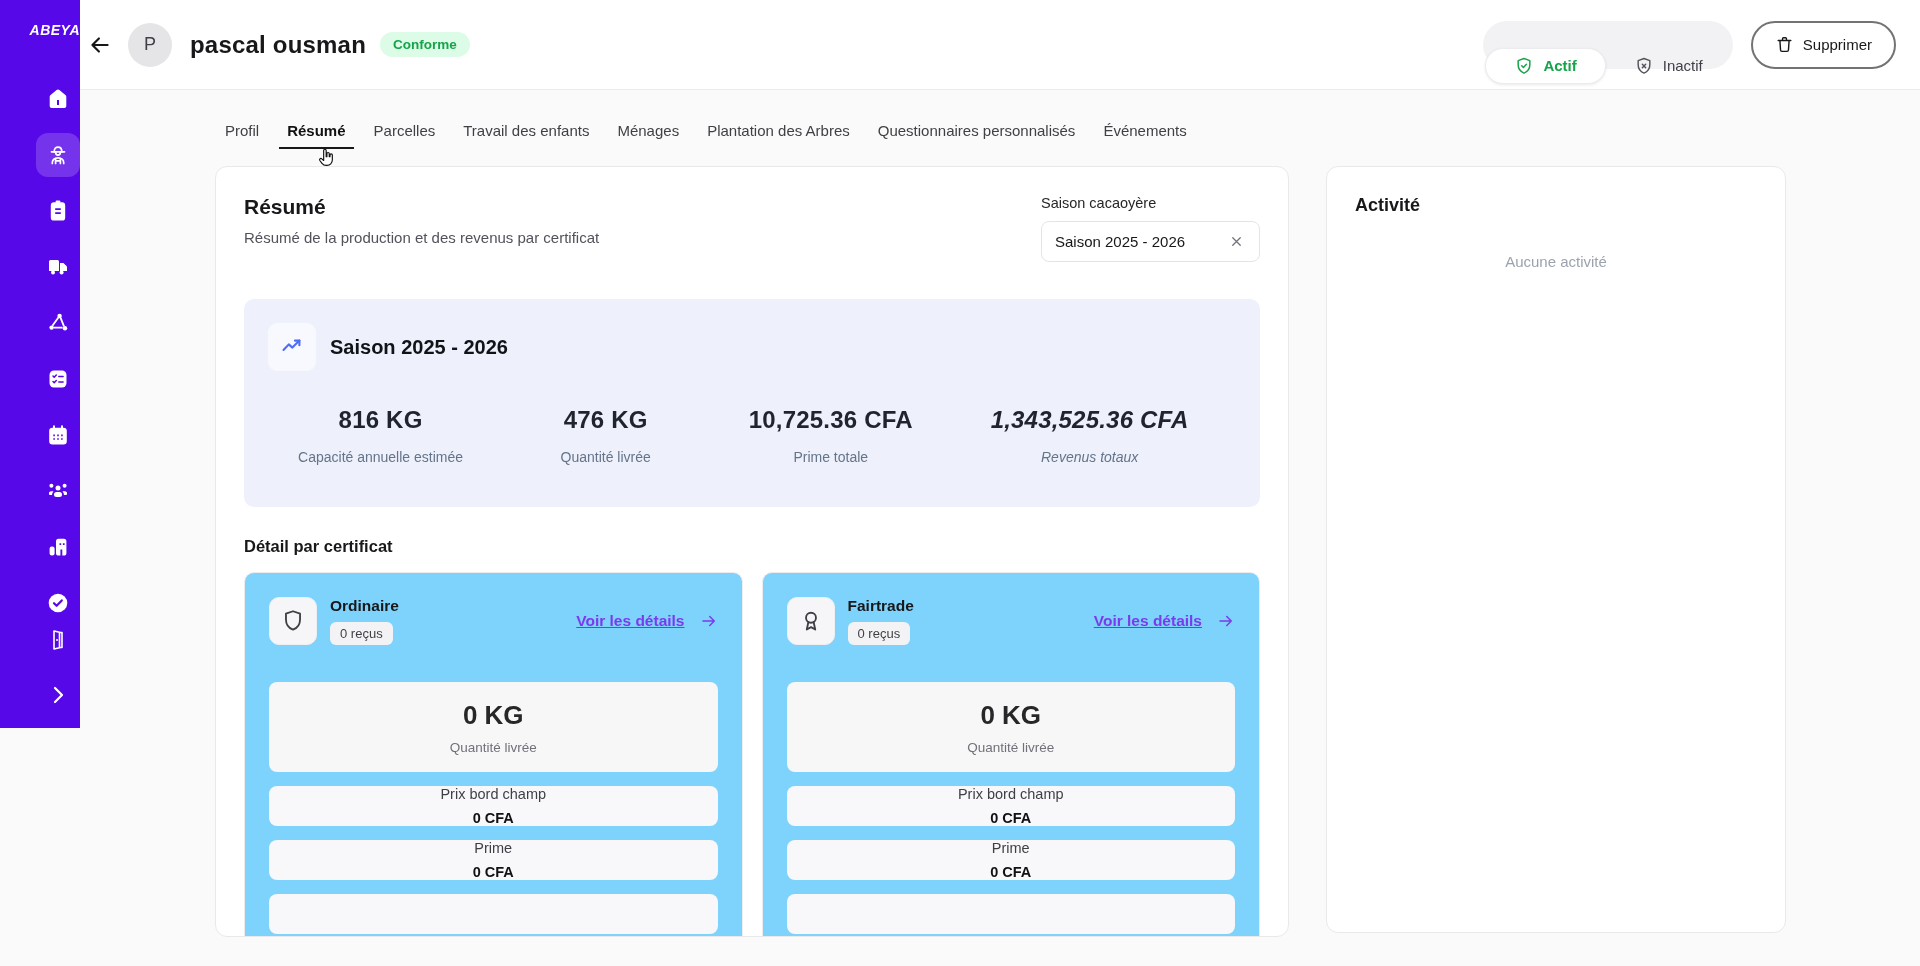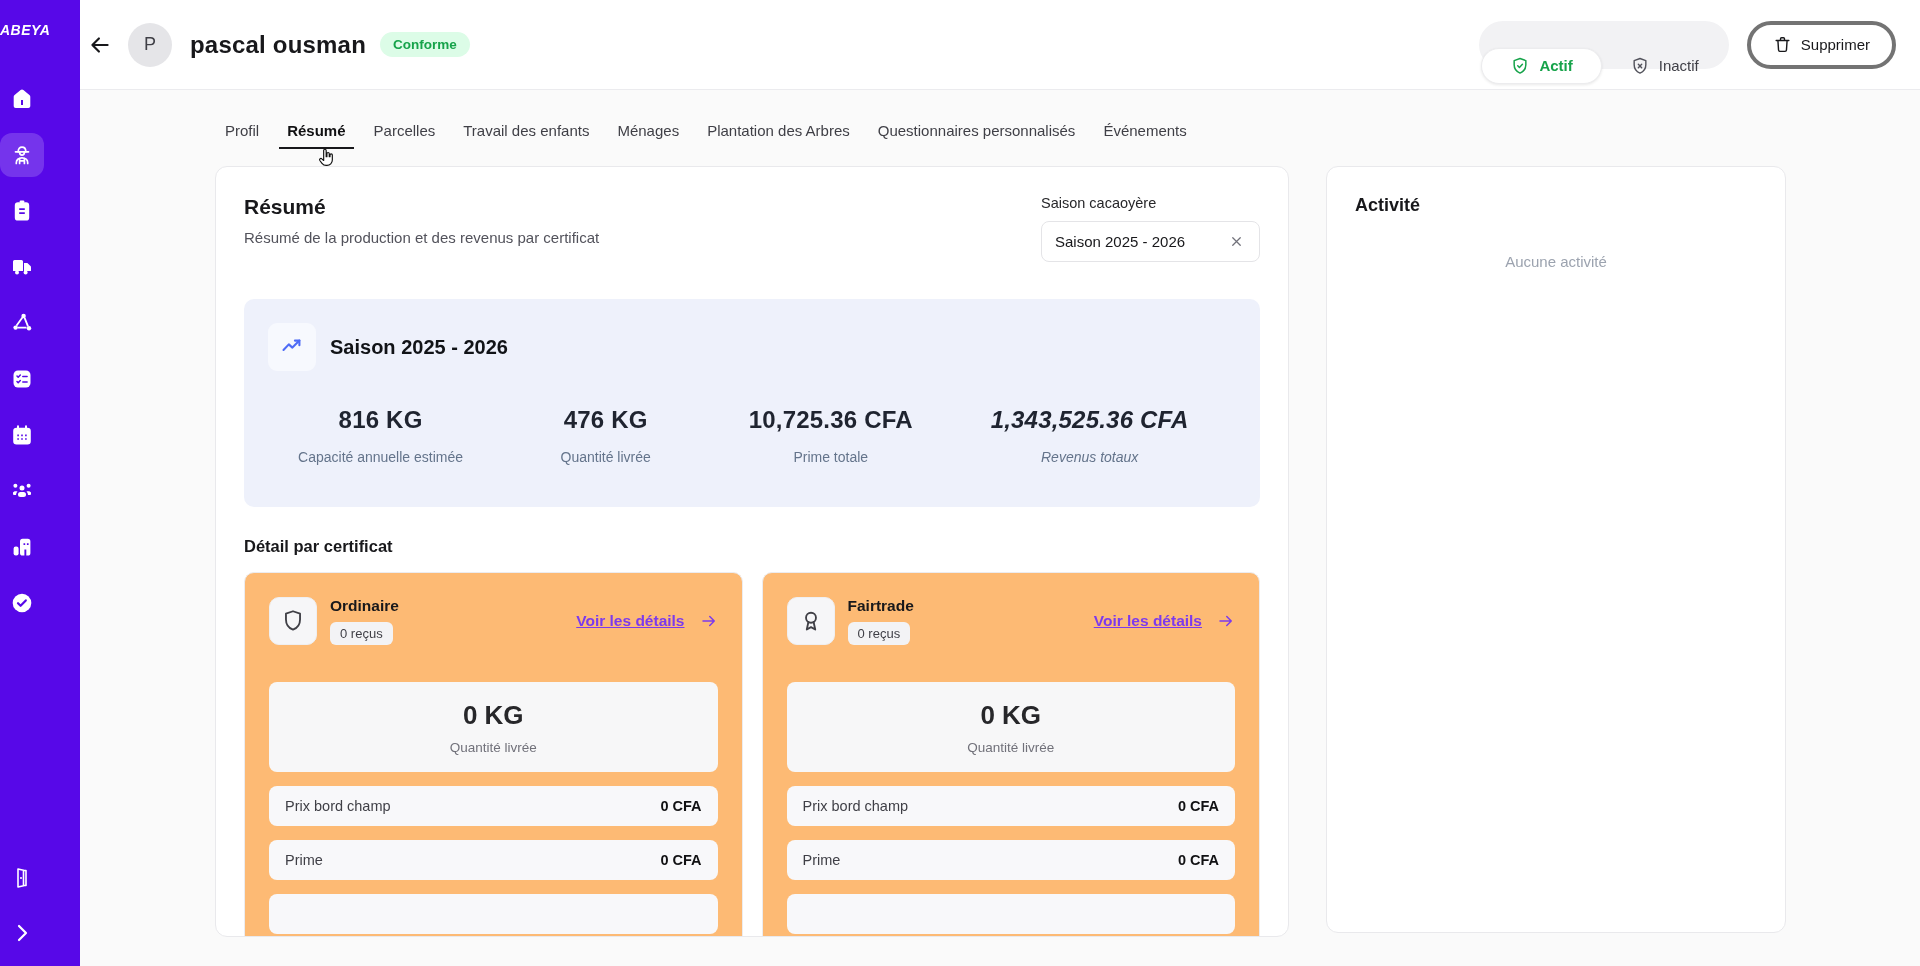--- a/index.html
+++ b/index.html
@@ -19,22 +19,22 @@
     --green-bg:#dcfce7;
     --link:#7c3aed;
     --panel:#eef1fb;
     --blue:#4f6cf6;
     --row:#f8f8fa;
     --tile:#f6f6f8;
   }
 
   
   .sidebar{
-    width:80px; height:966px; background:var(--sb);
-    display:flex; flex-direction:column; align-items:flex-start; flex-shrink:0;
+    width:80px; height:728px; background:var(--sb);
+    display:flex; flex-direction:column; align-items:flex-end; flex-shrink:0;
     position:relative;
   }
   .logo{
     color:#fff; font-weight:800; font-size:14px; letter-spacing:.5px;
     margin-top:22px; font-style:italic;
   }
   .side-nav{ margin-top:39px; display:flex; flex-direction:column; gap:12px; }
   .side-item{
     width:44px; height:44px; border-radius:12px;
     display:flex; align-items:center; justify-content:center; cursor:pointer;
@@ -72,21 +72,21 @@
   .seg-btn{
     height:36px; border:none; border-radius:22px; background:transparent;
     display:flex; align-items:center; gap:9px; padding:16px 28px;
     font-size:15px; font-family:inherit; cursor:pointer; color:#3f3f46;margin-top:42px;
   }
   .seg-btn.selected{
     background:#fff; color:var(--green); font-weight:600;
     box-shadow:0 1px 3px rgba(0,0,0,.09); border:1px solid #ececee;
   }
   .delete-btn{
-    height:48px; background:#fff; border:4px solid #737373; border-radius:24px;
+    height:48px; background:#fff; border:2px solid #737373; border-radius:24px;
     display:flex; align-items:center; gap:9px; padding:0 22px;
     font-size:15px; font-family:inherit; font-weight:500; cursor:pointer; color:#18181b;justify-content:flex-end;
   }
 
   
   .content{ flex:1; background:#fafafa; padding:0 134px 0 135px; position:relative; }
   .tabs{ margin:32px 0 0 10px; display:flex; gap:28px; }
   .tab{
     font-size:15px; color:#3f3f46; cursor:pointer; padding-bottom:12px; position:relative;
     white-space:nowrap;
@@ -126,21 +126,21 @@
   .panel-title{ font-size:20px; font-weight:700; color:#111317; }
   .stats-row{ display:flex; margin-top:35px; }
   .stat{ flex:1; text-align:center; }
   .stat:last-child{ flex:1.3;font-style:italic; }
   .stat-value{ font-size:24px; font-weight:700; color:#1f2430; letter-spacing:.2px; }
   .stat-label{ font-size:14px; color:#64748b; margin-top:15px; }
 
   .detail-heading{ margin-top:30px; font-size:16.5px; font-weight:700; }
 
   .cert-grid{ display:flex; gap:19px; margin-top:16px; }
-  .cert-card{ flex:1; border:1px solid #ececef; border-radius:10px; padding:24px; background:#fdba74; }
+  .cert-card{ flex:1; border:1px solid #ececef; border-radius:10px; padding:24px; background:#7dd3fc; }
   .cert-head{ display:flex; align-items:center; }
   .cert-icon-tile{
     width:48px; height:48px; background:var(--tile); border:1px solid #efeff1; border-radius:10px;
     display:flex; align-items:center; justify-content:center; flex-shrink:0;
   }
   .cert-meta{ margin-left:13px; }
   .cert-name{ font-size:15.5px; font-weight:600; }
   .cert-count{
     display:inline-block; margin-top:7px; background:#f3f3f5; border-radius:6px;
     font-size:13px; color:#3f3f46; padding:4px 10px;text-align:right;
@@ -150,21 +150,21 @@
     color:var(--link); font-size:15.5px; font-weight:600; text-decoration:underline; cursor:pointer;
   }
   .qty-block{
     margin-top:37px; height:90px; background:#f7f7f8; border-radius:8px;
     display:flex; flex-direction:column; align-items:center; justify-content:center;
   }
   .qty-value{ font-size:26px; font-weight:700; color:#27272a; }
   .qty-label{ font-size:13.5px; color:var(--muted2); margin-top:9px; }
   .cert-row{
     margin-top:14px; height:40px; background:var(--row); border-radius:8px;
-    display:flex; align-items:center; justify-content:space-between; padding:0 16px;
+    display:flex; align-items:center; justify-content:space-between; padding:0 16px;flex-direction:column;
   }
   .cert-row:first-of-type{ margin-top:26px; }
   .cert-row-label{ font-size:14.5px; color:#3f3f46; }
   .cert-row-value{ font-size:14.5px; font-weight:700; color:#111113; }
 
   .activity-card{
     width:460px; height:767px; background:#fff; border:1px solid var(--border);
     border-radius:12px; padding:28px; flex-shrink:0;
   }
   .activity-title{ font-size:18px; font-weight:700; }

